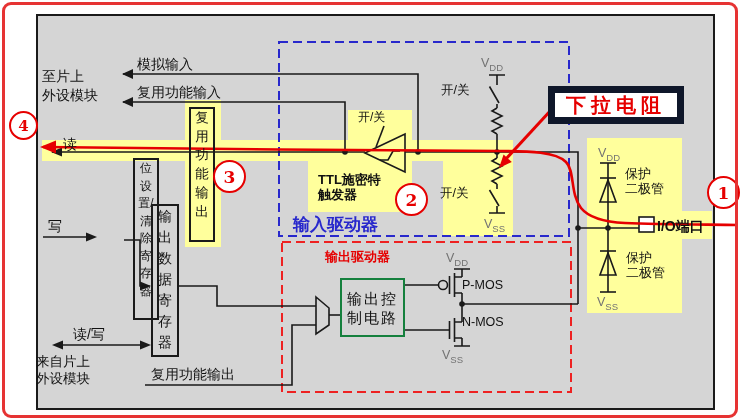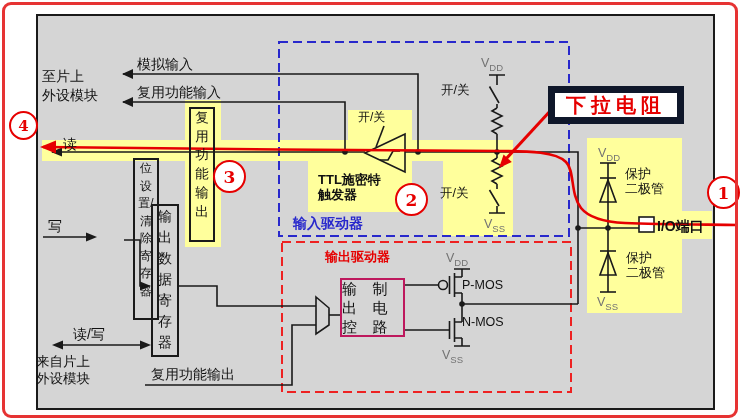--- a/index.html
+++ b/index.html
@@ -6,32 +6,32 @@
   .stage{position:relative;width:740px;height:420px;background:#ffffff;overflow:hidden;
          font-family:"Liberation Sans","DejaVu Sans",sans-serif;}
   .red-frame{position:absolute;left:2px;top:2px;width:730px;height:410px;
              border:3px solid #e63333;border-radius:9px;pointer-events:none;z-index:40;}
   svg.draw{position:absolute;left:0;top:0;z-index:1;}
   .lbl{position:absolute;color:#111;font-size:14px;line-height:1.2;white-space:nowrap;z-index:10;}
   .lbl.center{text-align:left;}
   .lbl .ln{display:block;}
   .vreg{position:absolute;border:2px solid #1a1a1a;text-align:center;color:#111;
         word-break:break-all;z-index:10;background:transparent;}
-  .ctrlbox{position:absolute;left:340px;top:278px;width:61px;height:55px;border:2px solid #be185d;
-           display:flex;flex-direction:row;justify-content:center;align-items:center;
+  .ctrlbox{position:absolute;left:340px;top:278px;width:61px;height:55px;border:2px solid #15803d;
+           display:flex;flex-direction:column;justify-content:center;align-items:center;
            font-size:15px;line-height:19px;letter-spacing:2px;color:#111;z-index:10;}
   .callout{position:absolute;border:2.5px solid #e60000;border-radius:50%;background:#fff;
            color:#e60000;font-weight:bold;display:flex;align-items:center;justify-content:center;
            font-family:"DejaVu Serif","Liberation Serif",serif;z-index:30;}
   .pulldown-box{position:absolute;left:548px;top:86px;width:122px;height:24px;border:7px solid #0f172a;
                 background:#fff;color:#e60000;font-weight:bold;font-size:20px;line-height:24px;
                 text-align:center;letter-spacing:5px;z-index:30;}
   .pwr{position:absolute;font-size:12.5px;color:#737373;z-index:10;white-space:nowrap;}
   .pwr sub{font-size:9.5px;}
-  .blue-t{color:#2828cc;font-weight:bold;font-size:14px;padding-left:7px;}
+  .blue-t{color:#2828cc;font-weight:bold;font-size:17px;padding-left:7px;}
   .red-t{color:#e60000;font-weight:bold;font-size:13px;}
   .bold{font-weight:bold;}
   .sw{font-size:12.5px;}
 </style>
 </head>
 <body>
 
 <div class="stage">
 
   <svg class="draw" width="740" height="420" viewBox="0 0 740 420">

